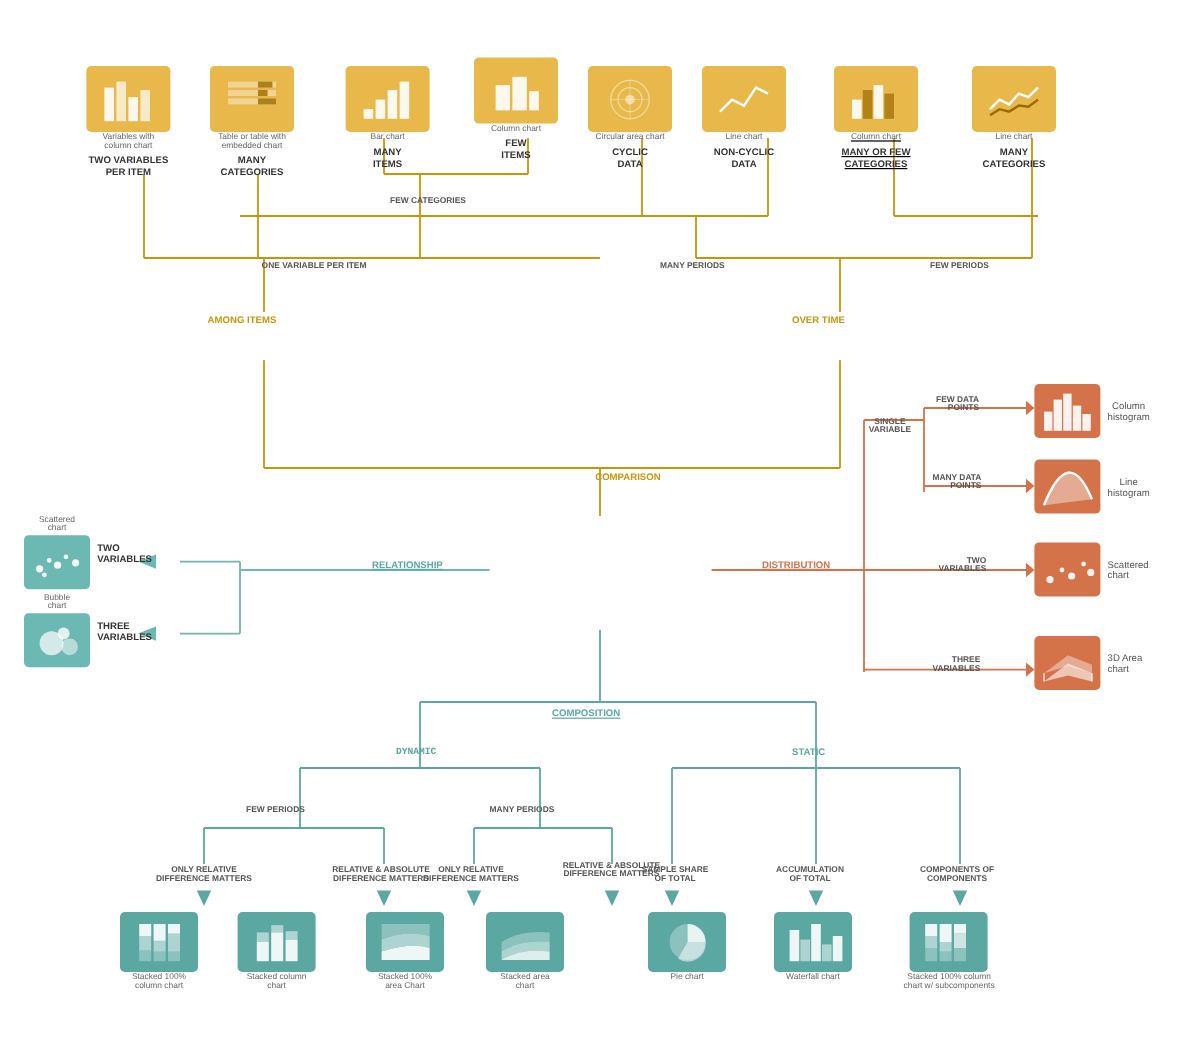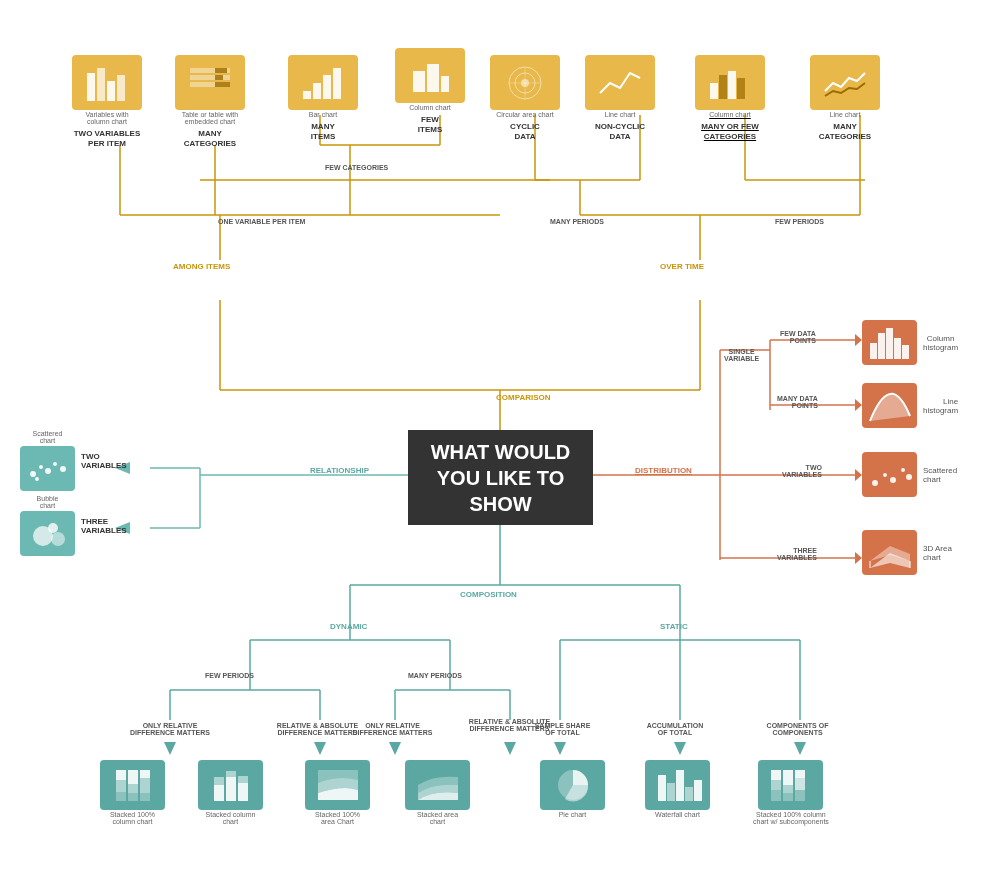--- a/index.html
+++ b/index.html
@@ -61,21 +61,21 @@
     }
     .node-label {
       position: absolute;
       font-size: 8px;
       font-weight: bold;
       text-transform: uppercase;
       z-index: 2;
       text-align: center;
     }
     .node-label.yellow { color: #C8960A; }
-    .node-label.teal { color: #5BA8A2; }
+    .node-label.teal { color: #5BA8A2; text-decoration: underline; }
     .node-label.orange { color: #D4724A; }
     .center-box {
       position: absolute;
       background: #333;
       color: #fff;
       font-size: 20px;
       font-weight: bold;
       display: flex;
       align-items: center;
       justify-content: center;
@@ -196,23 +196,20 @@
     <line x1="680" y1="640" x2="680" y2="720" stroke="#5BA8A2" stroke-width="1.5"></line>
     <line x1="800" y1="640" x2="800" y2="720" stroke="#5BA8A2" stroke-width="1.5"></line>
     <line x1="680" y1="620" x2="680" y2="640" stroke="#5BA8A2" stroke-width="1.5"></line>
 
     <polygon points="560,755 554,742 566,742" fill="#5BA8A2"></polygon>
     <polygon points="680,755 674,742 686,742" fill="#5BA8A2"></polygon>
     <polygon points="800,755 794,742 806,742" fill="#5BA8A2"></polygon>
 
   </svg>
 
-  <div class="center-box" style="left:408px; top:430px; width:185px; height:95px;">
-    <span>WHAT WOULD YOU LIKE TO SHOW</span>
-  </div>
 
   <div class="node-label yellow" style="left:496px; top:393px;">COMPARISON</div>
 
   <div class="branch-label" style="left:173px; top:262px; color:#C8960A;text-align:center;">AMONG ITEMS</div>
 
   <div class="branch-label" style="left:660px; top:262px; color:#C8960A;">OVER TIME</div>
 
   <div class="branch-label" style="left:218px; top:218px; font-size:7px; color:#555;">ONE VARIABLE PER ITEM</div>
 
   <div class="branch-label" style="left:325px; top:164px; font-size:7px; color:#555;">FEW CATEGORIES</div>
@@ -230,21 +227,21 @@
   <div class="branch-label" style="left:724px; top:348px; font-size:7px; color:#555;">SINGLE<br>VARIABLE</div>
 
   <div class="branch-label" style="left:780px; top:330px; font-size:7px; text-align:right; color:#555;">FEW DATA<br>POINTS</div>
 
   <div class="branch-label" style="left:777px; top:395px; font-size:7px; text-align:right; color:#555;">MANY DATA<br>POINTS</div>
 
   <div class="branch-label" style="left:782px; top:464px; font-size:7px; text-align:right; color:#555;">TWO<br>VARIABLES</div>
 
   <div class="branch-label" style="left:777px; top:547px; font-size:7px; text-align:right; color:#555;">THREE<br>VARIABLES</div>
 
-  <div class="branch-label" style="left:330px; top:622px; color:#5BA8A2;">DYNAMIC</div>
+  <div class="branch-label" style="left:330px; top:622px; color:#5BA8A2;font-family:Liberation Mono, monospace;">DYNAMIC</div>
 
   <div class="branch-label" style="left:660px; top:622px; color:#5BA8A2;">STATIC</div>
 
   <div class="branch-label" style="left:205px; top:672px; font-size:7px; color:#555;">FEW PERIODS</div>
 
   <div class="branch-label" style="left:408px; top:672px; font-size:7px; color:#555;">MANY PERIODS</div>
 
   <div class="branch-label" style="left:125px; top:722px; font-size:7px; color:#555; text-align:center; width:90px;">ONLY RELATIVE<br>DIFFERENCE MATTERS</div>
 
   <div class="branch-label" style="left:270px; top:722px; font-size:7px; color:#555; text-align:center; width:95px;">RELATIVE &amp; ABSOLUTE<br>DIFFERENCE MATTERS</div>
@@ -404,21 +401,21 @@
     <div style="font-size:8px; color:#555; text-align:center;">Column<br>histogram</div>
   </div>
 
   <div style="position:absolute; left:862px; top:383px; z-index:2; display:flex; align-items:center; gap:6px;">
     <div class="chart-icon orange" style="width:55px; height:45px;">
       <svg viewBox="0 0 50 40">
           <path d="M5,35 Q15,10 25,8 Q35,6 45,30" fill="#fff" opacity="0.4"></path>
           <path d="M5,35 Q15,10 25,8 Q35,6 45,30" fill="none" stroke="#fff" stroke-width="2"></path>
         </svg>
     </div>
-    <div style="font-size:8px; color:#555; text-align:right;">Line<br>histogram</div>
+    <div style="font-size:8px; color:#555; text-align:center;">Line<br>histogram</div>
   </div>
 
   <div style="position:absolute; left:862px; top:452px; z-index:2; display:flex; align-items:center; gap:6px;">
     <div class="chart-icon orange" style="width:55px; height:45px;">
       <svg viewBox="0 0 50 40">
           <circle cx="10" cy="28" r="3" fill="#fff" opacity="0.9"></circle>
           <circle cx="20" cy="20" r="2" fill="#fff" opacity="0.9"></circle>
           <circle cx="28" cy="25" r="3" fill="#fff" opacity="0.9"></circle>
           <circle cx="38" cy="15" r="2" fill="#fff" opacity="0.9"></circle>
           <circle cx="44" cy="22" r="3" fill="#fff" opacity="0.9"></circle>

